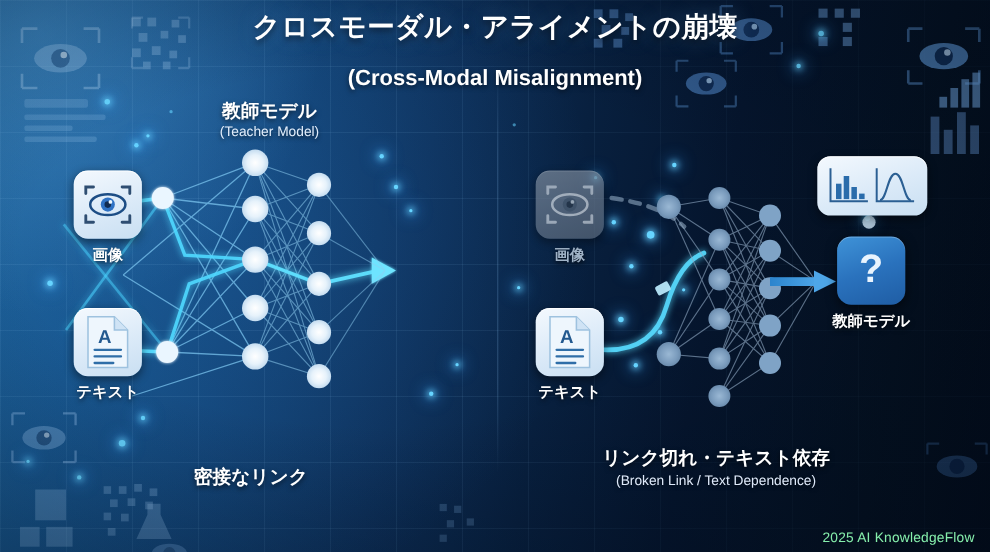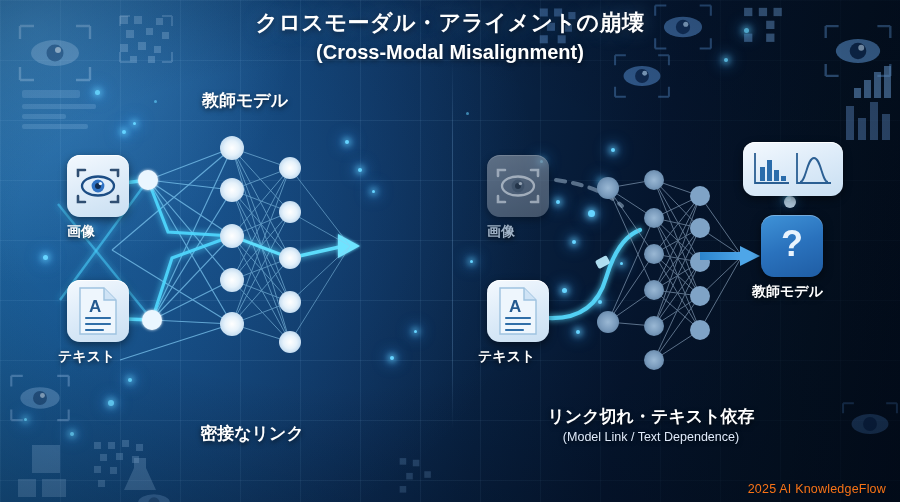--- a/index.html
+++ b/index.html
@@ -40,25 +40,25 @@
 
   .wm { position:absolute; pointer-events:none; }
   .wm svg { display:block; }
 
   .dot { position:absolute; border-radius:50%; background:#66d4ff; }
   .dot.glow { box-shadow:0 0 6px 2px rgba(100,210,255,.75), 0 0 14px 5px rgba(60,160,255,.35); }
 
   
   .title-wrap { position:absolute; left:0; top:8px; width:900px; text-align:center; }
   .title-jp {
-    font-size:22px; font-weight:bold; color:#ffffff; letter-spacing:.5px;
+    font-size:25px; font-weight:bold; color:#ffffff; letter-spacing:.5px;
     text-shadow:0 2px 6px rgba(0,0,0,.55), 0 0 18px rgba(120,190,255,.35);
   }
   .title-en {
-    font-size:20px; font-weight:bold; color:#ffffff; margin-top:3px;
+    font-size:20px; font-weight:bold; color:#ffffff; margin-top:19px;
     text-shadow:0 2px 5px rgba(0,0,0,.55);
   }
 
   .sec-label { position:absolute; text-align:center; }
   .sec-jp {
     font-size:17px; font-weight:bold; color:#ffffff;
     text-shadow:0 2px 5px rgba(0,0,0,.6);
   }
   .sec-en {
     font-size:12.5px; color:#e2eefc; margin-top:1px;
@@ -70,21 +70,21 @@
     font-size:17px; font-weight:bold; color:#ffffff;
     text-shadow:0 2px 5px rgba(0,0,0,.65);
   }
   .foot-en {
     font-size:12.5px; color:#dfeafa; margin-top:2px;
     text-shadow:0 1px 4px rgba(0,0,0,.65);
   }
 
   .credit {
     position:absolute; right:14px; bottom:6px;
-    font-size:12.5px; color:#f97316; letter-spacing:.2px;
+    font-size:12.5px; color:#86efac; letter-spacing:.2px;
   }
 
   
   .card { position:absolute; }
   .card-box {
     width:62px; height:62px; border-radius:13px;
     display:flex; align-items:center; justify-content:center;
     position:relative;
   }
   .card-box.light {
@@ -97,21 +97,21 @@
   }
   .card-box.muted {
     background:linear-gradient(160deg,#7d8b9c 0%, #66768a 55%, #59687b 100%);
     box-shadow:0 3px 8px rgba(0,0,0,.45), inset 0 1px 0 rgba(255,255,255,.25);
     opacity:.72;
   }
   .card-box.wide {
     width:100px; height:54px; border-radius:12px;
   }
   .card-cap {
-    margin-top:6px; width:62px;
+    margin-top:6px; text-align:center; width:62px;
     font-size:14px; font-weight:bold; color:#ffffff;
     text-shadow:0 2px 5px rgba(0,0,0,.7);
     white-space:nowrap;
   }
   .card-cap.muted-txt { color:#9fb2c6; }
   .card-cap.w80 { width:80px; margin-left:-9px; }
 
   svg.abs { position:absolute; left:0; top:0; overflow:visible; }
 </style>
 </head>
@@ -536,20 +536,21 @@
     <circle cx="790" cy="202" r="6" fill="#cfe6f7" opacity=".8"></circle>
   </svg>
 
   <div class="title-wrap">
     <div class="title-jp">クロスモーダル・アライメントの崩壊</div>
     <div class="title-en">(Cross-Modal Misalignment)</div>
   </div>
 
   <div class="sec-label" style="left:150px;top:89px;width:190px;">
     <div class="sec-jp">教師モデル</div>
+    <div class="sec-en">(Teacher Model)</div>
   </div>
 
 
   <div class="card" style="left:67px;top:155px;">
     <div class="card-box light">
       <svg width="46" height="40" viewBox="0 0 46 40">
         <g fill="none" stroke="#2f4e72" stroke-width="2.6" stroke-linecap="round">
           <path d="M3 10V4h7M43 10V4h-7M3 30v6h7M43 30v6h-7"></path>
         </g>
         <ellipse cx="23" cy="20" rx="16" ry="9.5" fill="none" stroke="#1c4d85" stroke-width="2.3"></ellipse>
@@ -627,24 +628,24 @@
 
   <div class="card" style="left:761px;top:215px;">
     <div class="card-box blue">
       <svg width="34" height="42" viewBox="0 0 34 42">
         <text x="17" y="31" text-anchor="middle" font-family="Liberation Sans, sans-serif" font-size="36" font-weight="bold" fill="#e9f4fe">?</text>
       </svg>
     </div>
     <div class="card-cap w80">教師モデル</div>
   </div>
 
-  <div class="foot-label" style="left:152px;top:422px;width:200px;">
+  <div class="foot-label" style="left:128px;top:422px;width:200px;">
     <div class="foot-jp">密接なリンク</div>
   </div>
 
   <div class="foot-label" style="left:520px;top:405px;width:262px;">
     <div class="foot-jp">リンク切れ・テキスト依存</div>
-    <div class="foot-en">(Model Link / Text Dependence)</div>
+    <div class="foot-en">(Broken Link / Text Dependence)</div>
   </div>
 
   <div class="credit">2025 AI KnowledgeFlow</div>
 
 </div>
 
 </body></html>

